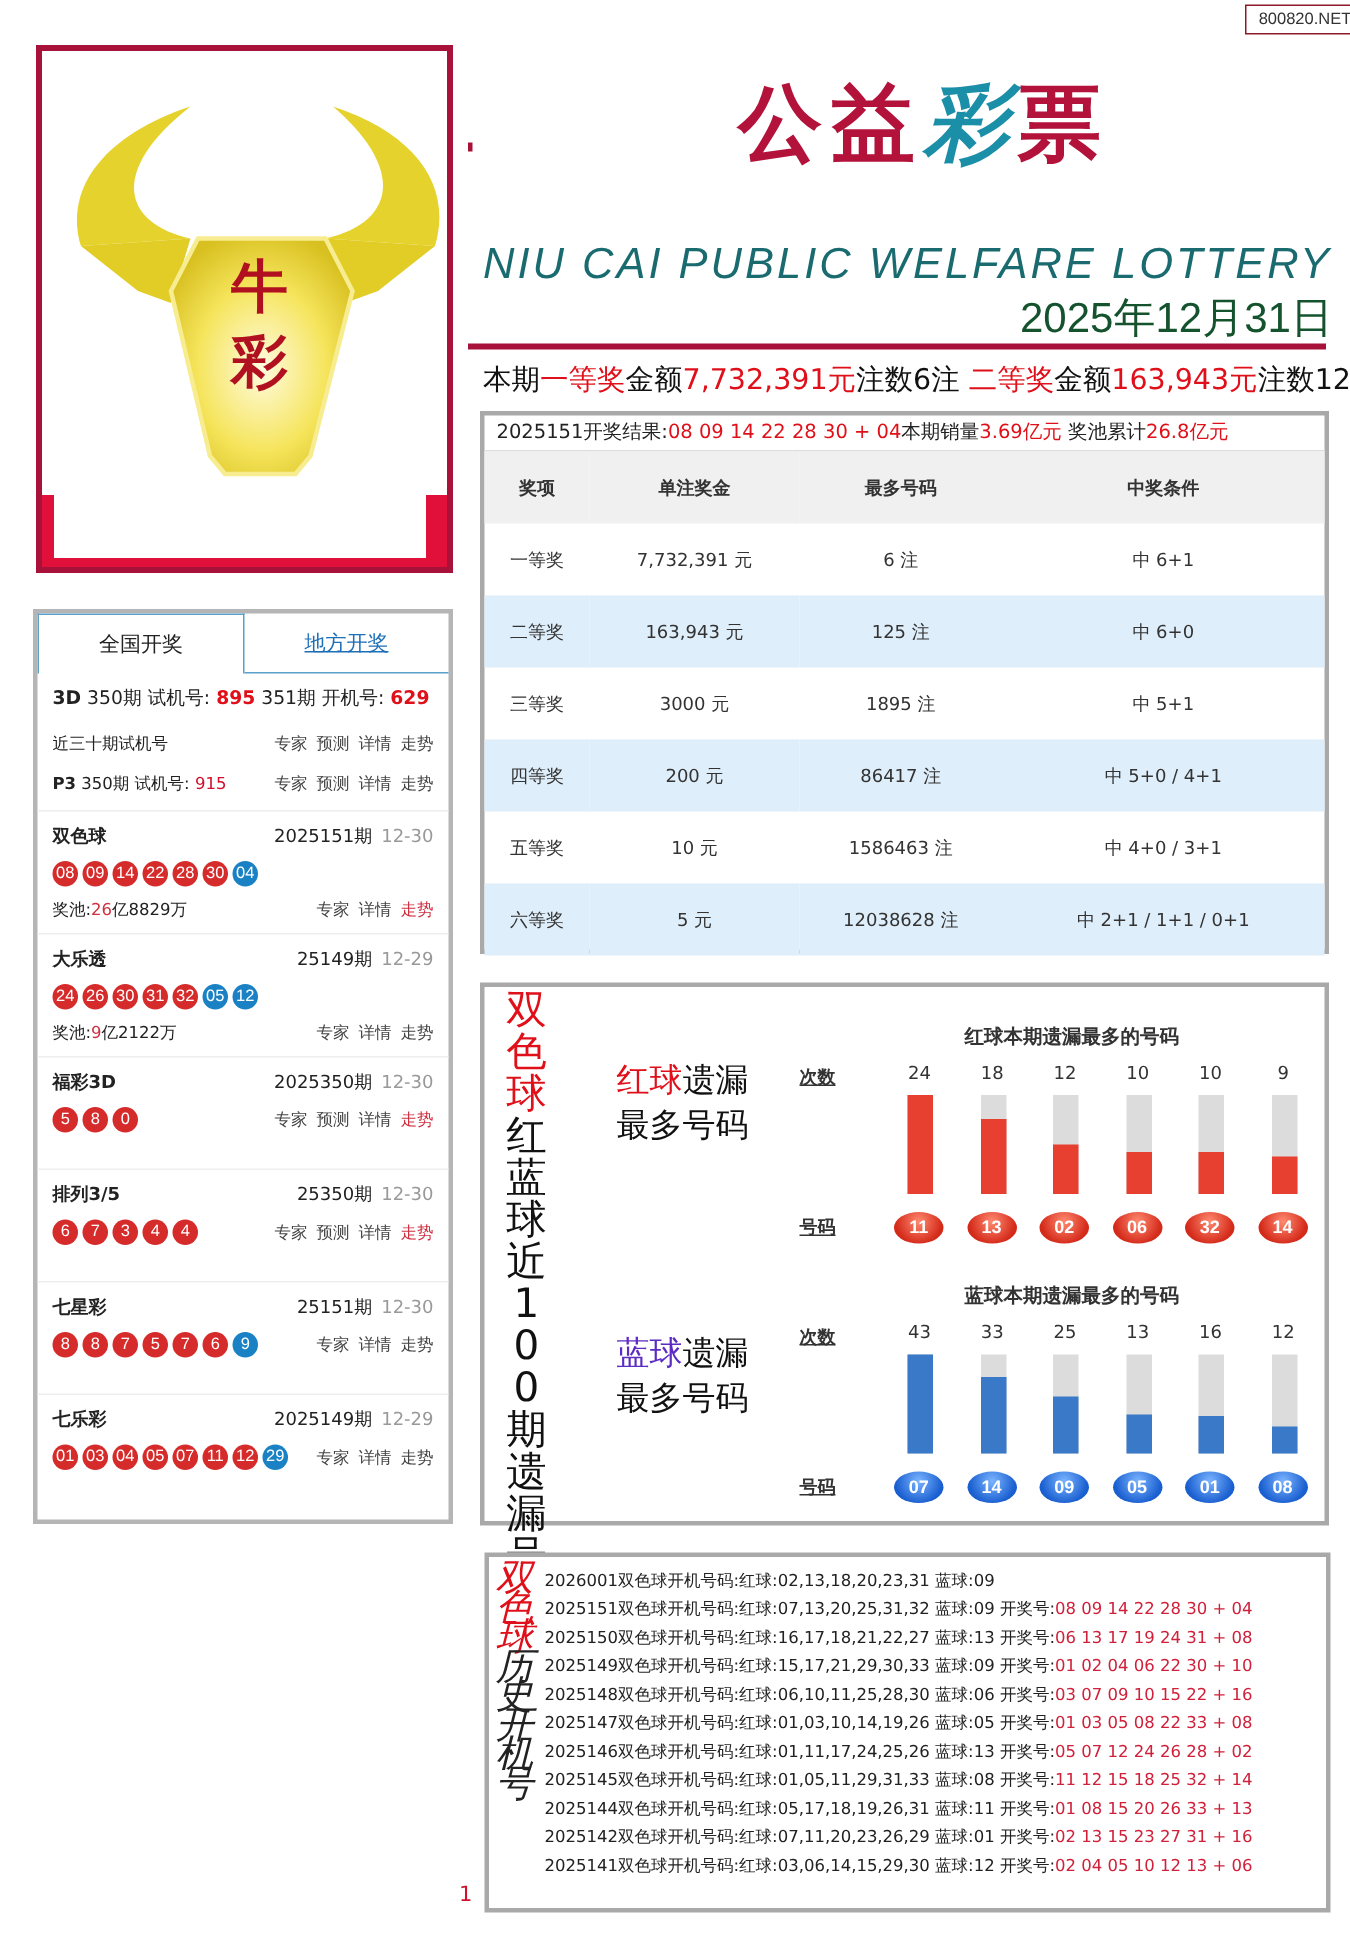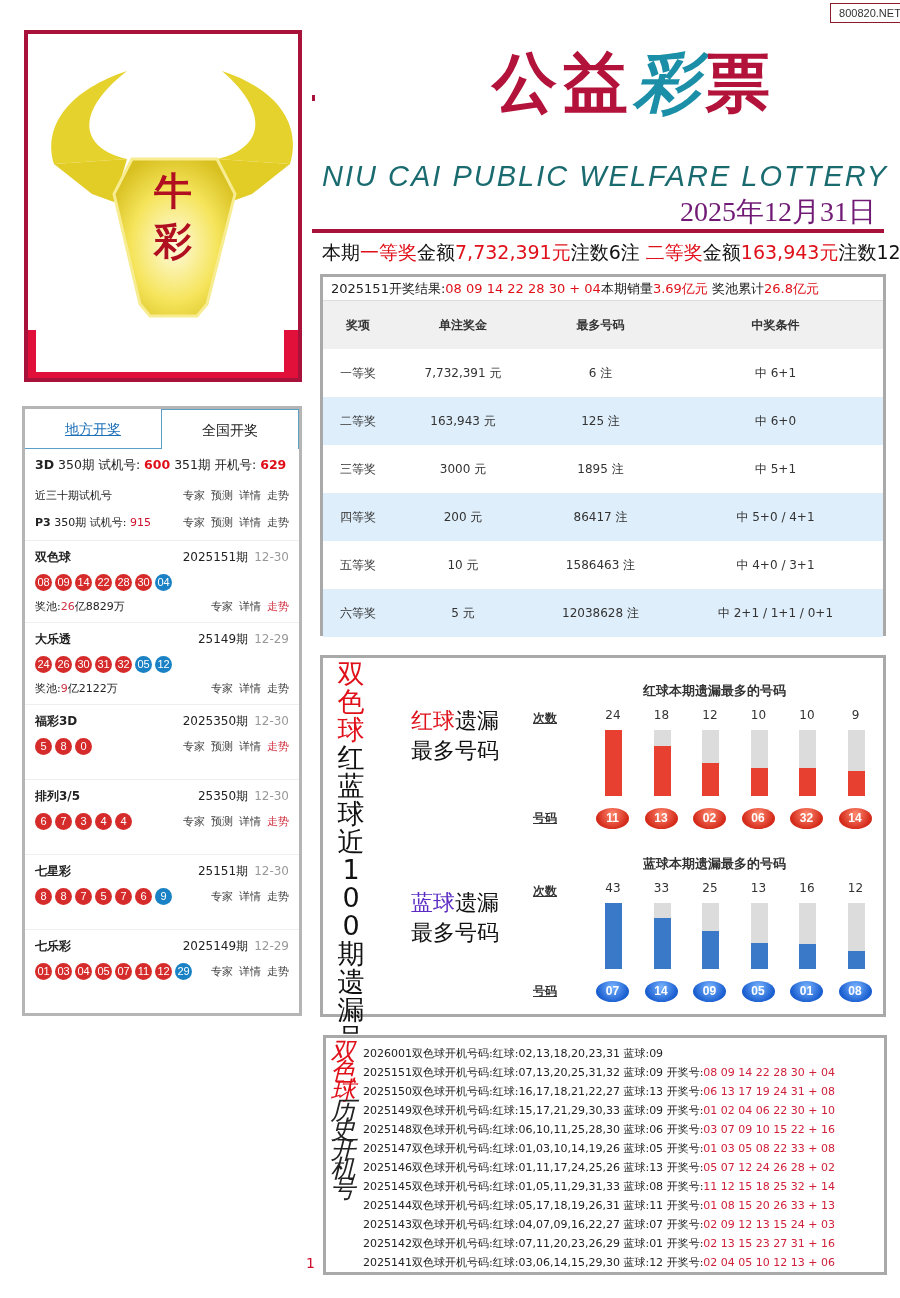--- a/index.html
+++ b/index.html
@@ -9,24 +9,24 @@
   
   .watermark { left: 818px; top: 3px; width: 80px; height: 20px; border: 1px solid #8b1a2b; font-family: "Liberation Sans", sans-serif; font-size: 11px; color: #333; text-align: center; line-height: 18px; background:#fff; }
 
   
   .logo-box { left: 12px; top: 30px; width: 278px; height: 352px; border: 4px solid #a8123a; background: #fff; }
   .logo-bottom { position: absolute; left: 0; right: 0; bottom: 0; height: 48px; background: #e0103a; }
   .logo-bottom-inner { position: absolute; left: 8px; right: 14px; bottom: 6px; height: 42px; background: #fff; }
   .logo-svg { position: absolute; left: 4px; top: 20px; }
 
   
-  .title-cn { left: 480px; top: 38px; font-size: 65px; font-weight: bold; color: #b3123a; letter-spacing: 6px; font-family: "DejaVu Sans", sans-serif; line-height: 90px; }
+  .title-cn { left: 480px; top: 38px; font-size: 56px; font-weight: bold; color: #b3123a; letter-spacing: 6px; font-family: "DejaVu Sans", sans-serif; line-height: 90px; }
   .title-cn .cai { color: #1b8fa8; font-style: italic; }
   .title-en { left: 310px; top: 160px; font-size: 29px; color: #1a6b6f; letter-spacing: 2px; font-family: "Liberation Sans", sans-serif; font-style: italic; }
-  .date { left: 668px; top: 193px; font-size: 28px; color: #701a75; font-family: Liberation Serif, serif; }
+  .date { left: 668px; top: 193px; font-size: 28px; color: #14532d; font-family: Liberation Sans, sans-serif; }
   .title-rule { left: 300px; top: 229px; width: 572px; height: 4px; background: #a8123a; }
   .left-tick1 { left: 300px; top: 95px; width: 3px; height: 6px; background: #a8123a; }
 
   
   .summary { left: 310px; top: 240px; font-size: 19px; color: #111; white-space: nowrap; font-family: "DejaVu Sans", sans-serif; }
   .red { color: #e0101a; }
   .red2 { color: #d0102a; }
 
   
   .prize-panel { left: 308px; top: 274px; width: 566px; height: 362px; border: 3px solid #a9a9a9; background: #fff; }
@@ -177,25 +177,25 @@
           <td>5 元</td>
           <td>12038628 注</td>
           <td>中 2+1 / 1+1 / 0+1</td>
         </tr>
     </tbody>
   </table>
 </div>
 
 <div class="abs side-panel">
   <div class="tabs">
+    <div class="tab active">全国开奖</div>
     <div class="tab inactive">地方开奖</div>
-    <div class="tab active">全国开奖</div>
   </div>
   <div class="row3d" style="font-size:12.5px;">
-    <b>3D</b> <span>350期 试机号:</span> <b class="red">600</b> <span>351期 开机号:</span> <b class="red">629</b>
+    <b>3D</b> <span>350期 试机号:</span> <b class="red">895</b> <span>351期 开机号:</span> <b class="red">629</b>
   </div>
   <div class="row3d line" style="padding-top:14px;">
     <span style="font-size:11px;">近三十期试机号</span>
     <span class="links"><span>专家</span><span>预测</span><span>详情</span><span>走势</span></span>
   </div>
   <div class="row3d line" style="padding-top:12px;padding-bottom:10px;">
     <span style="font-size:11px;"><b>P3</b> <span>350期 试机号:</span> <span class="red2">915</span></span>
     <span class="links"><span>专家</span><span>预测</span><span>详情</span><span>走势</span></span>
   </div>
   <div id="games">
@@ -445,19 +445,18 @@
   <div class="hist-rows" id="hist-rows">
       <div><span>2026001</span><span>双色球开机号码:</span><span>红球:</span><span>02,13,18,20,23,31</span> <span>蓝球:</span><span>09</span> <span></span><span class="res"></span></div>
       <div><span>2025151</span><span>双色球开机号码:</span><span>红球:</span><span>07,13,20,25,31,32</span> <span>蓝球:</span><span>09</span> <span>开奖号:</span><span class="res">08 09 14 22 28 30 + 04</span></div>
       <div><span>2025150</span><span>双色球开机号码:</span><span>红球:</span><span>16,17,18,21,22,27</span> <span>蓝球:</span><span>13</span> <span>开奖号:</span><span class="res">06 13 17 19 24 31 + 08</span></div>
       <div><span>2025149</span><span>双色球开机号码:</span><span>红球:</span><span>15,17,21,29,30,33</span> <span>蓝球:</span><span>09</span> <span>开奖号:</span><span class="res">01 02 04 06 22 30 + 10</span></div>
       <div><span>2025148</span><span>双色球开机号码:</span><span>红球:</span><span>06,10,11,25,28,30</span> <span>蓝球:</span><span>06</span> <span>开奖号:</span><span class="res">03 07 09 10 15 22 + 16</span></div>
       <div><span>2025147</span><span>双色球开机号码:</span><span>红球:</span><span>01,03,10,14,19,26</span> <span>蓝球:</span><span>05</span> <span>开奖号:</span><span class="res">01 03 05 08 22 33 + 08</span></div>
       <div><span>2025146</span><span>双色球开机号码:</span><span>红球:</span><span>01,11,17,24,25,26</span> <span>蓝球:</span><span>13</span> <span>开奖号:</span><span class="res">05 07 12 24 26 28 + 02</span></div>
       <div><span>2025145</span><span>双色球开机号码:</span><span>红球:</span><span>01,05,11,29,31,33</span> <span>蓝球:</span><span>08</span> <span>开奖号:</span><span class="res">11 12 15 18 25 32 + 14</span></div>
       <div><span>2025144</span><span>双色球开机号码:</span><span>红球:</span><span>05,17,18,19,26,31</span> <span>蓝球:</span><span>11</span> <span>开奖号:</span><span class="res">01 08 15 20 26 33 + 13</span></div>
-      <div><span>2025143</span><span>双色球开机号码:</span><span>红球:</span><span>04,07,09,16,22,27</span> <span>蓝球:</span><span>07</span> <span>开奖号:</span><span class="res">02 09 12 13 15 24 + 03</span></div>
       <div><span>2025142</span><span>双色球开机号码:</span><span>红球:</span><span>07,11,20,23,26,29</span> <span>蓝球:</span><span>01</span> <span>开奖号:</span><span class="res">02 13 15 23 27 31 + 16</span></div>
       <div><span>2025141</span><span>双色球开机号码:</span><span>红球:</span><span>03,06,14,15,29,30</span> <span>蓝球:</span><span>12</span> <span>开奖号:</span><span class="res">02 04 05 10 12 13 + 06</span></div>
     </div>
 </div>
 
 <div class="abs page-num">1</div>
 
 </body></html>

